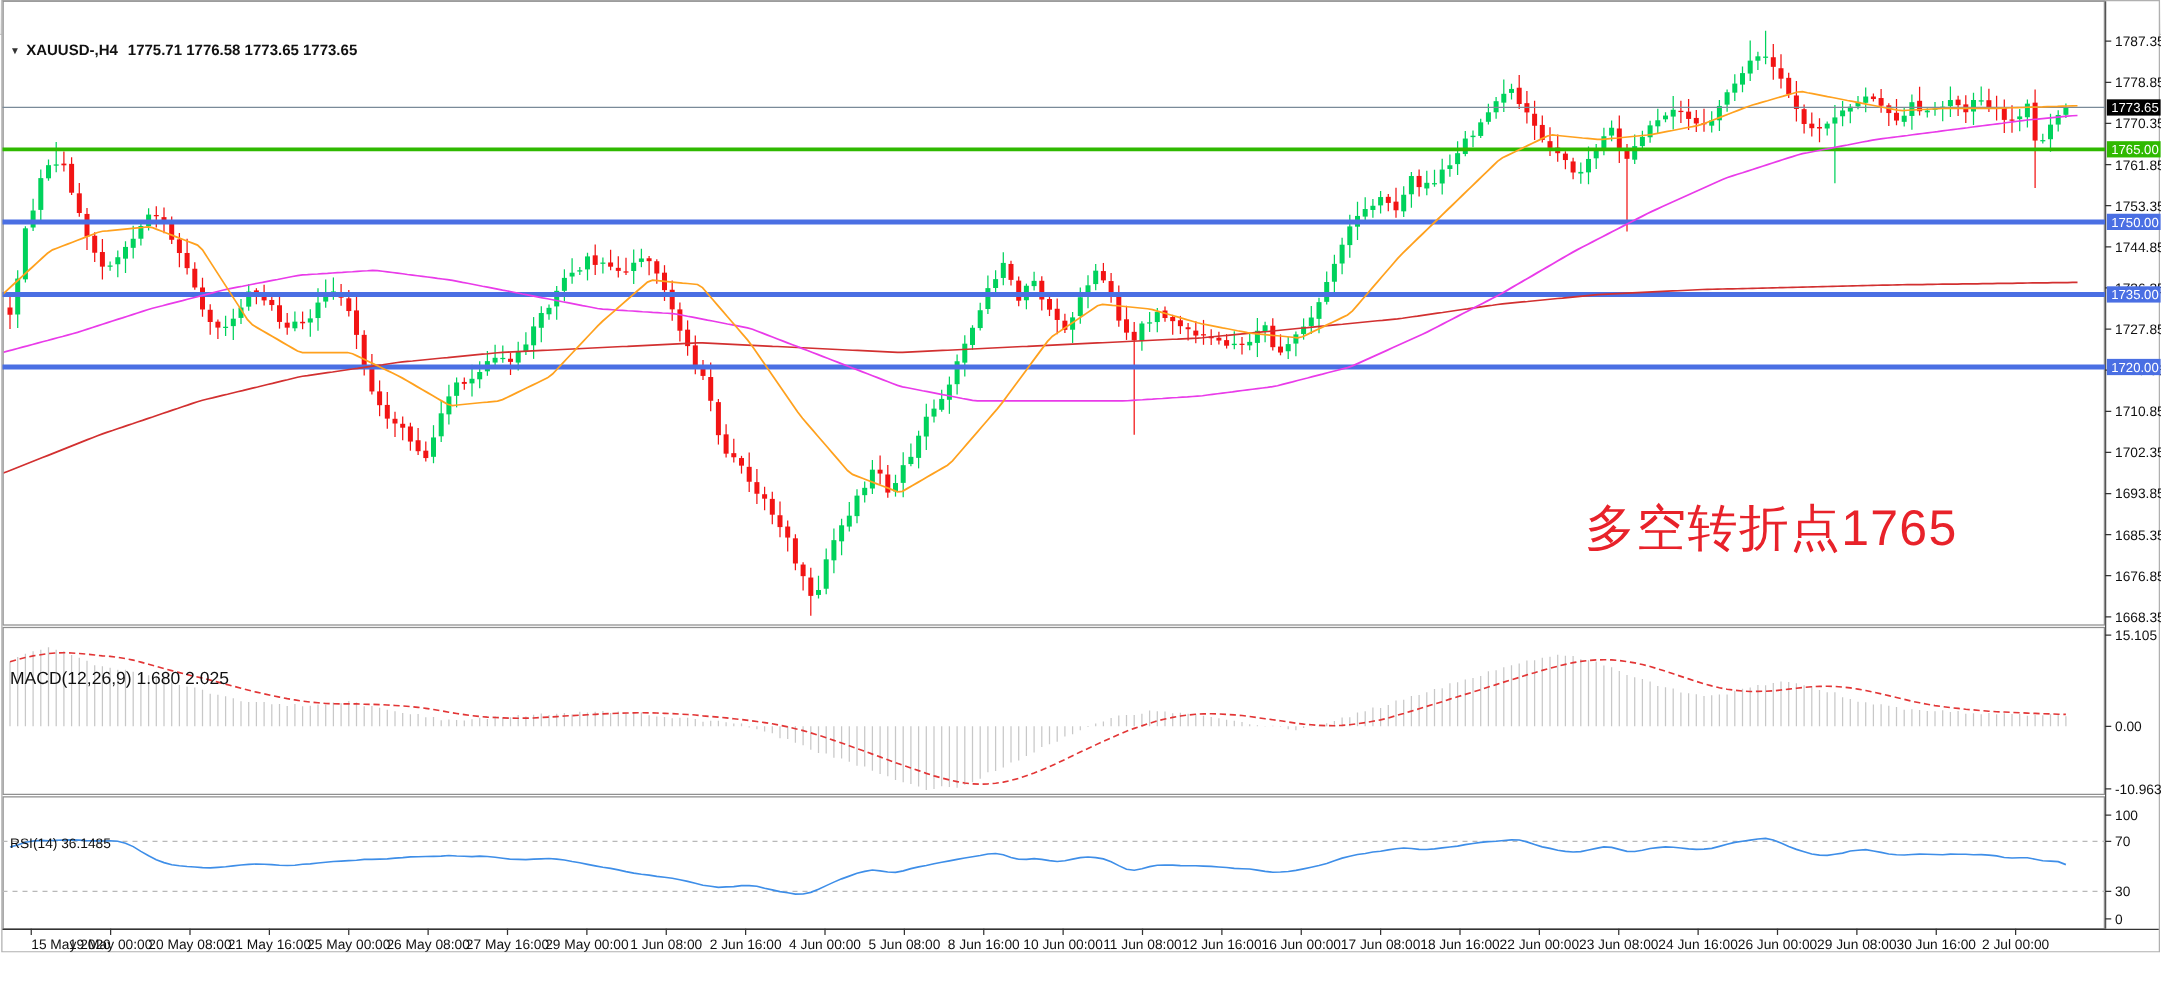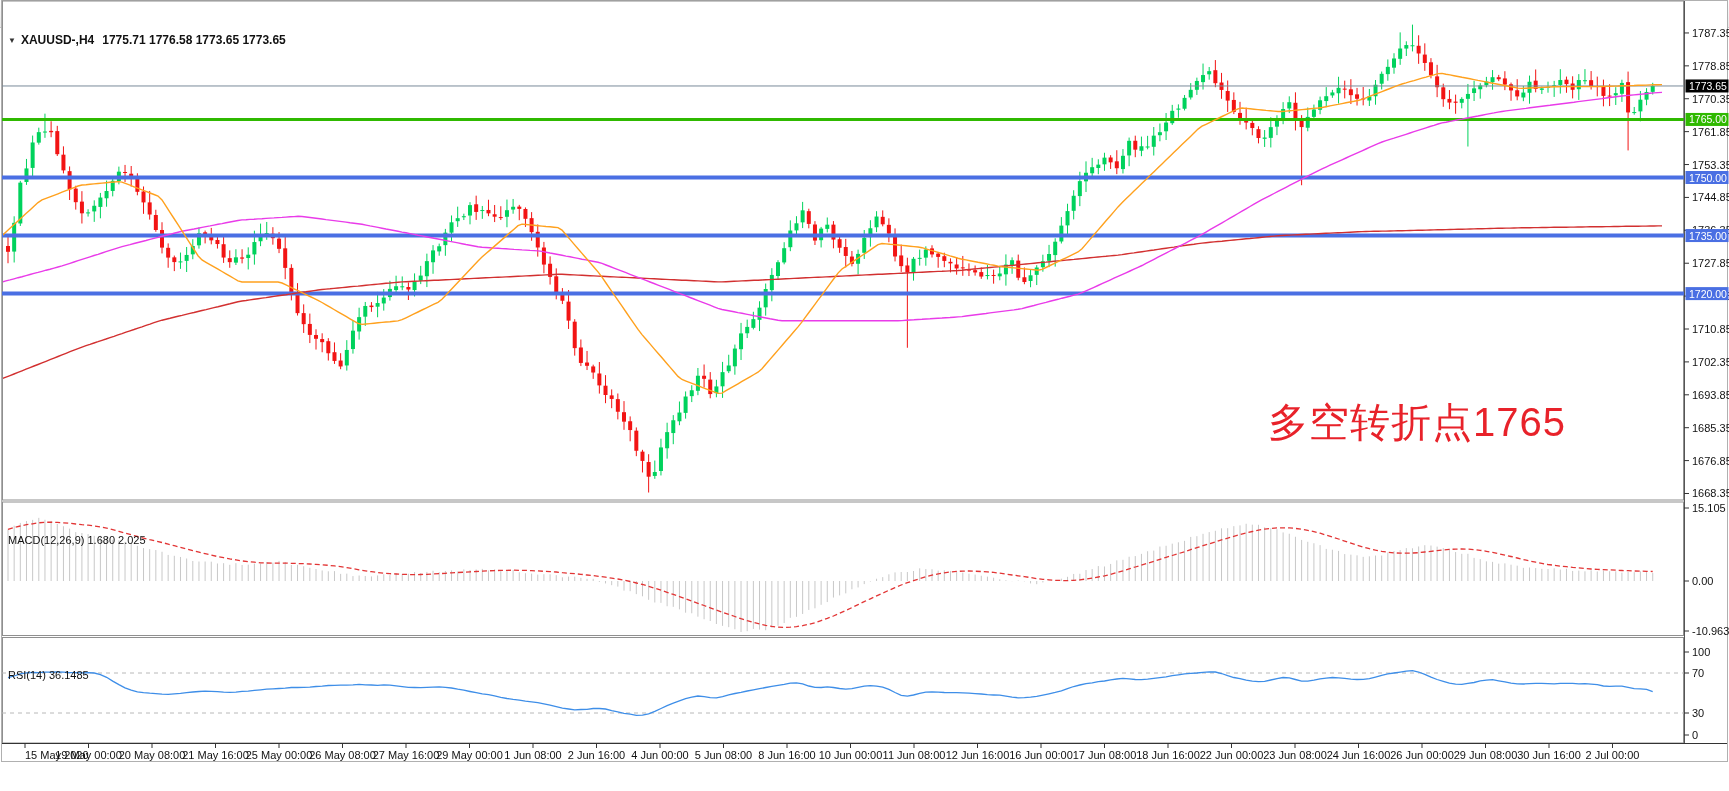--- a/index.html
+++ b/index.html
@@ -27,21 +27,21 @@
   .caret{font-size:9px;color:#444;margin-left:4px;}
   .tb-sep{width:0;height:20px;border-left:1px dotted #a8a8a8;margin:0 6px;}
   .tb-btn{height:20px;display:flex;align-items:center;justify-content:center;
           padding:0 6px;margin:0 1px;font-size:11px;color:#333;border:1px solid transparent;cursor:default;}
   .tb-btn.active{background:#fafafa;border:1px solid #8f8f8f;box-shadow:inset 0 0 3px #d0d0d0;}
   
   .ovl{position:absolute;z-index:5;white-space:nowrap;}
   #chart-title{left:8px;top:33px;font-size:12px;font-weight:700;color:#111;}
   #chart-title .dd{font-size:8px;color:#333;margin-right:5px;vertical-align:1px;}
   #chart-title .ohlc{margin-left:8px;}
-  #macd-label{left:8px;top:534px;font-size:11px;color:#111;text-align:center;}
+  #macd-label{left:8px;top:534px;font-size:14px;color:#111;text-align:center;}
   #rsi-label{left:8px;top:669px;font-size:11px;color:#111;}
   #annotation{left:1268px;top:395px;font-size:40px;font-weight:500;letter-spacing:1px;}
   svg{position:absolute;left:0;top:0;z-index:1;}
   svg text{font-family:"Liberation Sans",sans-serif;}
 </style>
 </head>
 <body>
 
 <div class="toolbar">
   <div class="tb-handle"></div>

